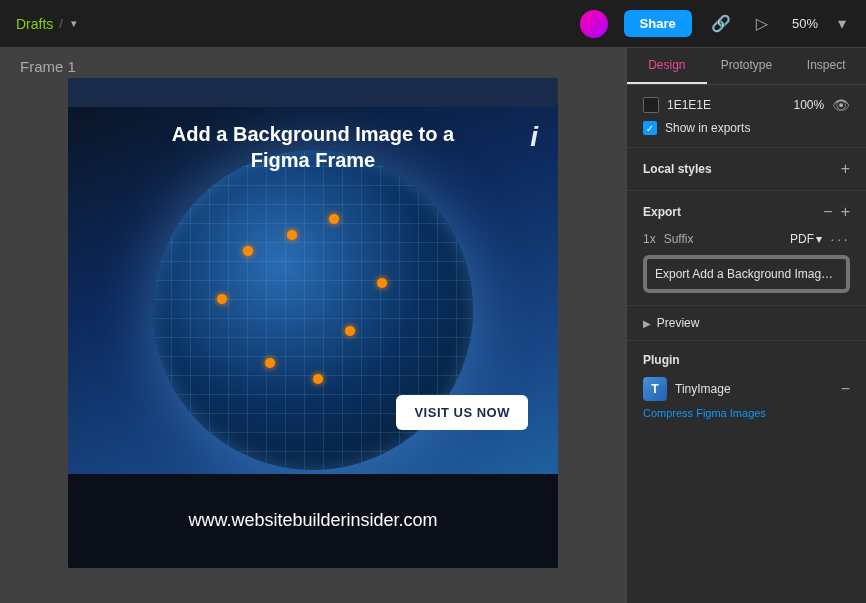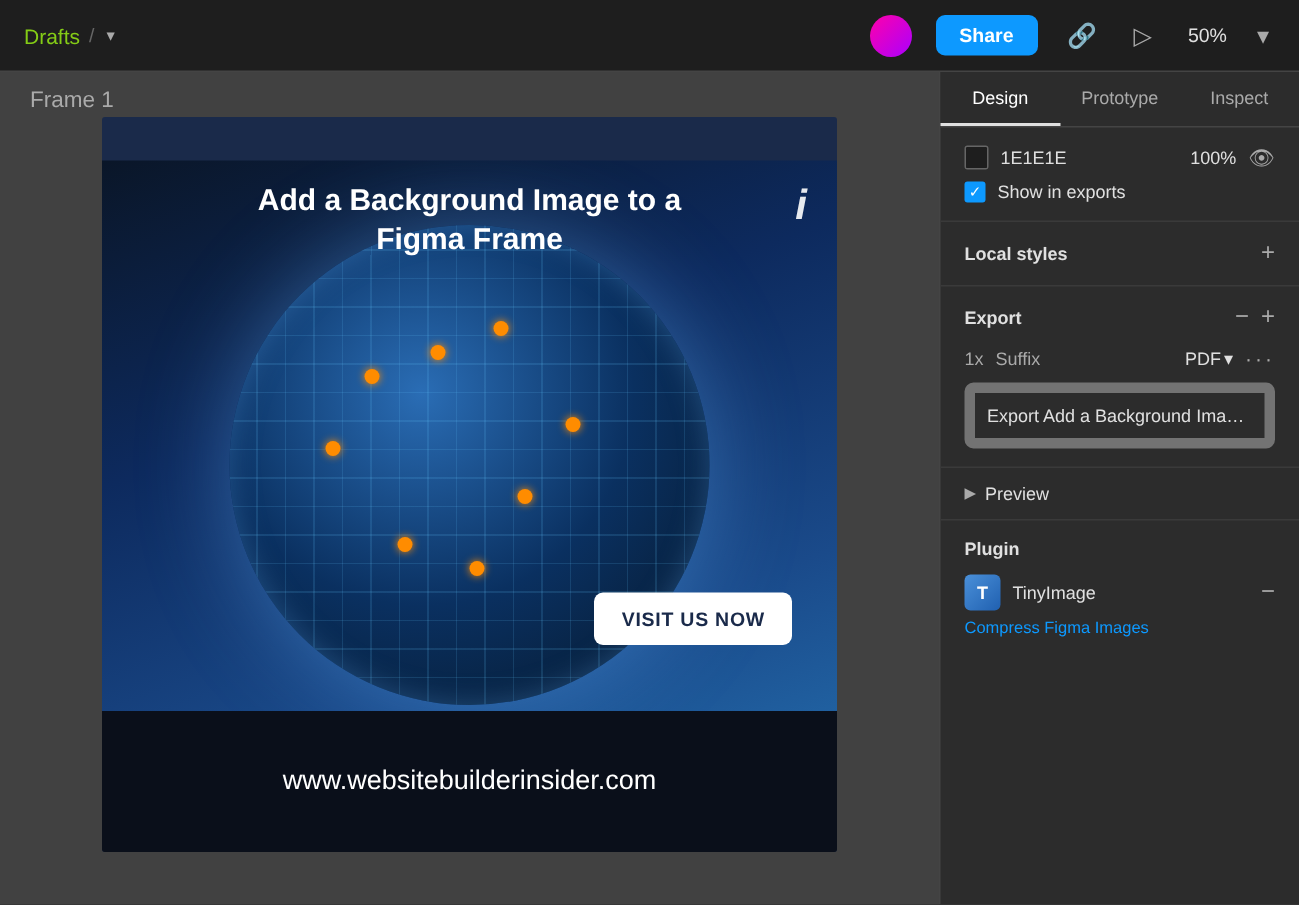--- a/index.html
+++ b/index.html
@@ -37,21 +37,21 @@
     .frame-title { position: absolute; top: 14px; left: 0; right: 0; text-align: center; color: white; font-size: 20px; font-weight: 700; line-height: 1.3; z-index: 10; }
     .frame-icon { position: absolute; top: 14px; right: 20px; color: white; font-size: 28px; font-style: italic; font-weight: 700; opacity: 0.9; }
     .visit-btn { position: absolute; bottom: 44px; right: 30px; background: white; color: #1a2a4a; padding: 10px 18px; border-radius: 6px; font-size: 13px; font-weight: 700; letter-spacing: 0.5px; }
     .frame-bottom { width: 100%; height: 100px; background: #0a0f1a; display: flex; align-items: center; justify-content: center; }
     .frame-url { color: white; font-size: 18px; font-weight: 400; }
 
     
     .right-panel { width: 240px; background: #2c2c2c; border-left: 1px solid #444; display: flex; flex-direction: column; flex-shrink: 0; }
     .panel-tabs { display: flex; border-bottom: 1px solid #444; background: #2c2c2c; }
     .panel-tab { flex: 1; padding: 10px 4px; text-align: center; font-size: 12px; color: #aaa; cursor: pointer; border-bottom: 2px solid transparent; }
-    .panel-tab.active { color: #ffffff; border-bottom: 2px solid #e0e0e0; }
+    .panel-tab.active { color: #ec4899; border-bottom: 2px solid #e0e0e0; }
     .panel-body { flex: 1; overflow-y: auto; padding: 0; }
 
     .section { padding: 12px 16px; border-bottom: 1px solid #3a3a3a; }
     .section-header { display: flex; align-items: center; justify-content: space-between; margin-bottom: 10px; }
     .section-title { font-size: 12px; font-weight: 600; color: #e0e0e0; }
     .section-icon { color: #aaa; font-size: 16px; cursor: pointer; }
 
     
     .bg-row { display: flex; align-items: center; gap: 8px; }
     .color-swatch { width: 16px; height: 16px; background: #1e1e1e; border: 1px solid #666; border-radius: 2px; flex-shrink: 0; }
@@ -70,21 +70,21 @@
     .local-styles-header { display: flex; align-items: center; justify-content: space-between; }
 
     
     .export-section { padding: 12px 16px; border-bottom: 1px solid #3a3a3a; }
     .export-header { display: flex; align-items: center; justify-content: space-between; margin-bottom: 10px; }
     .export-controls { display: flex; align-items: center; gap: 8px; font-size: 12px; }
     .export-scale { color: #aaa; }
     .export-suffix { color: #aaa; flex: 1; }
     .export-format { color: #e0e0e0; display: flex; align-items: center; gap: 2px; cursor: pointer; }
     .export-more { color: #aaa; cursor: pointer; letter-spacing: 2px; font-size: 14px; }
-    .export-btn { width: 100%; padding: 8px; background: transparent; border: 7px solid #737373; border-radius: 6px; color: #e0e0e0; font-size: 12px; cursor: pointer; text-align: center; margin-top: 8px; white-space: nowrap; overflow: hidden; text-overflow: ellipsis; }
+    .export-btn { width: 100%; padding: 8px; background: transparent; border: 4px solid #737373; border-radius: 6px; color: #e0e0e0; font-size: 12px; cursor: pointer; text-align: center; margin-top: 8px; white-space: nowrap; overflow: hidden; text-overflow: ellipsis; }
     .export-header-icons { display: flex; gap: 8px; }
 
     
     .preview-section { padding: 10px 16px; border-bottom: 1px solid #3a3a3a; }
     .preview-row { display: flex; align-items: center; gap: 6px; cursor: pointer; }
     .preview-arrow { color: #aaa; font-size: 10px; }
     .preview-label { font-size: 12px; color: #e0e0e0; }
 
     
     .plugin-section { padding: 12px 16px; }

